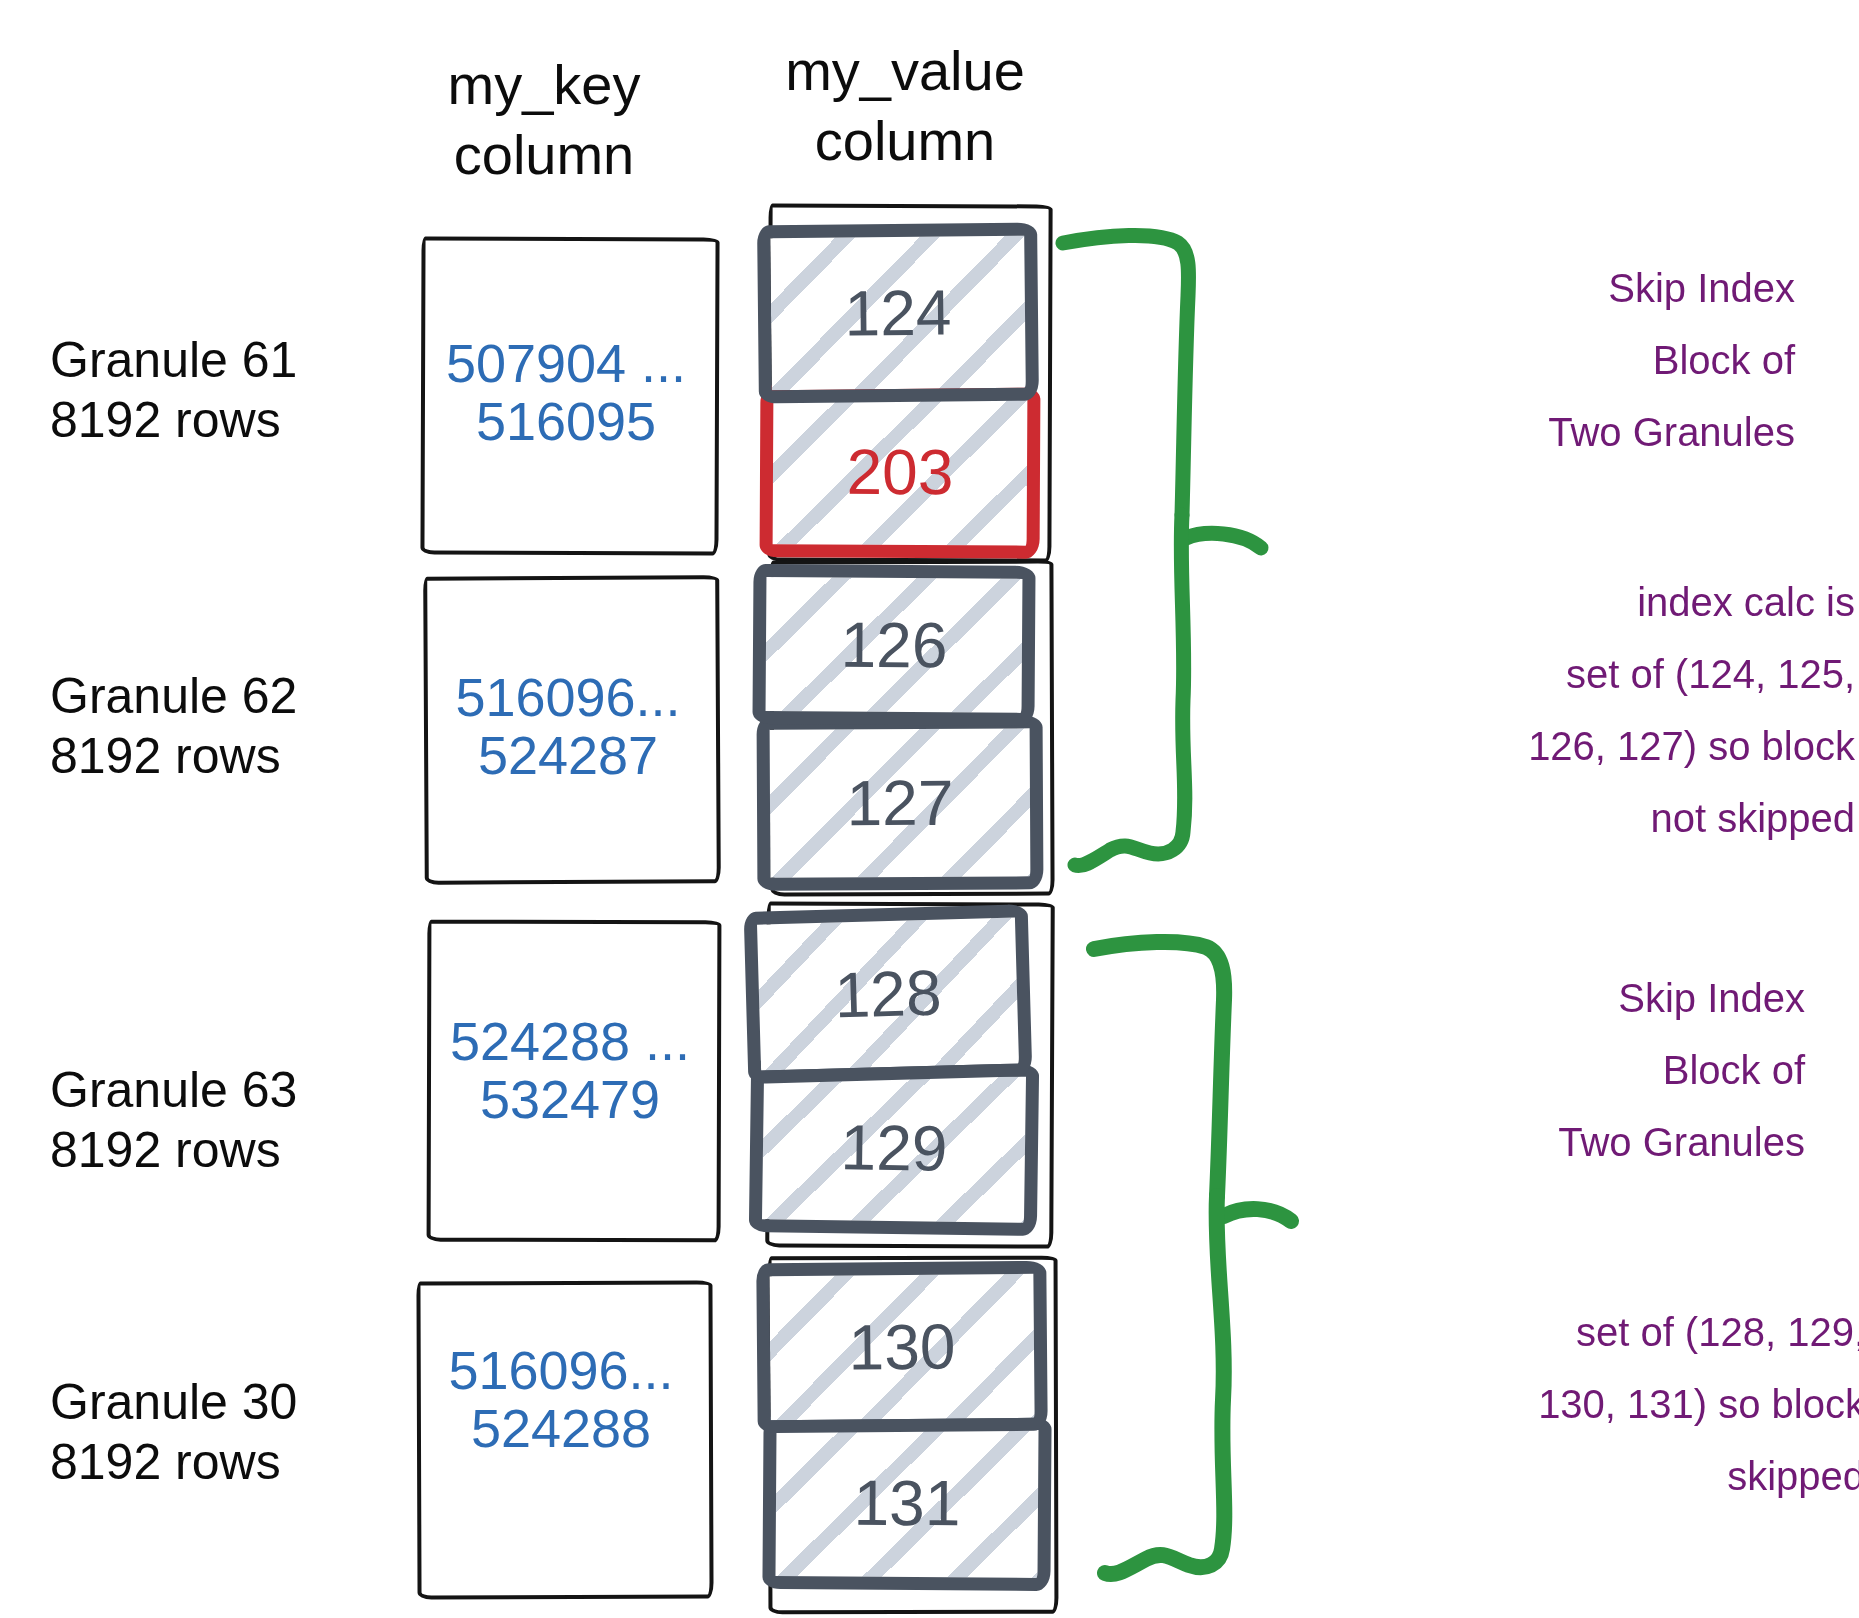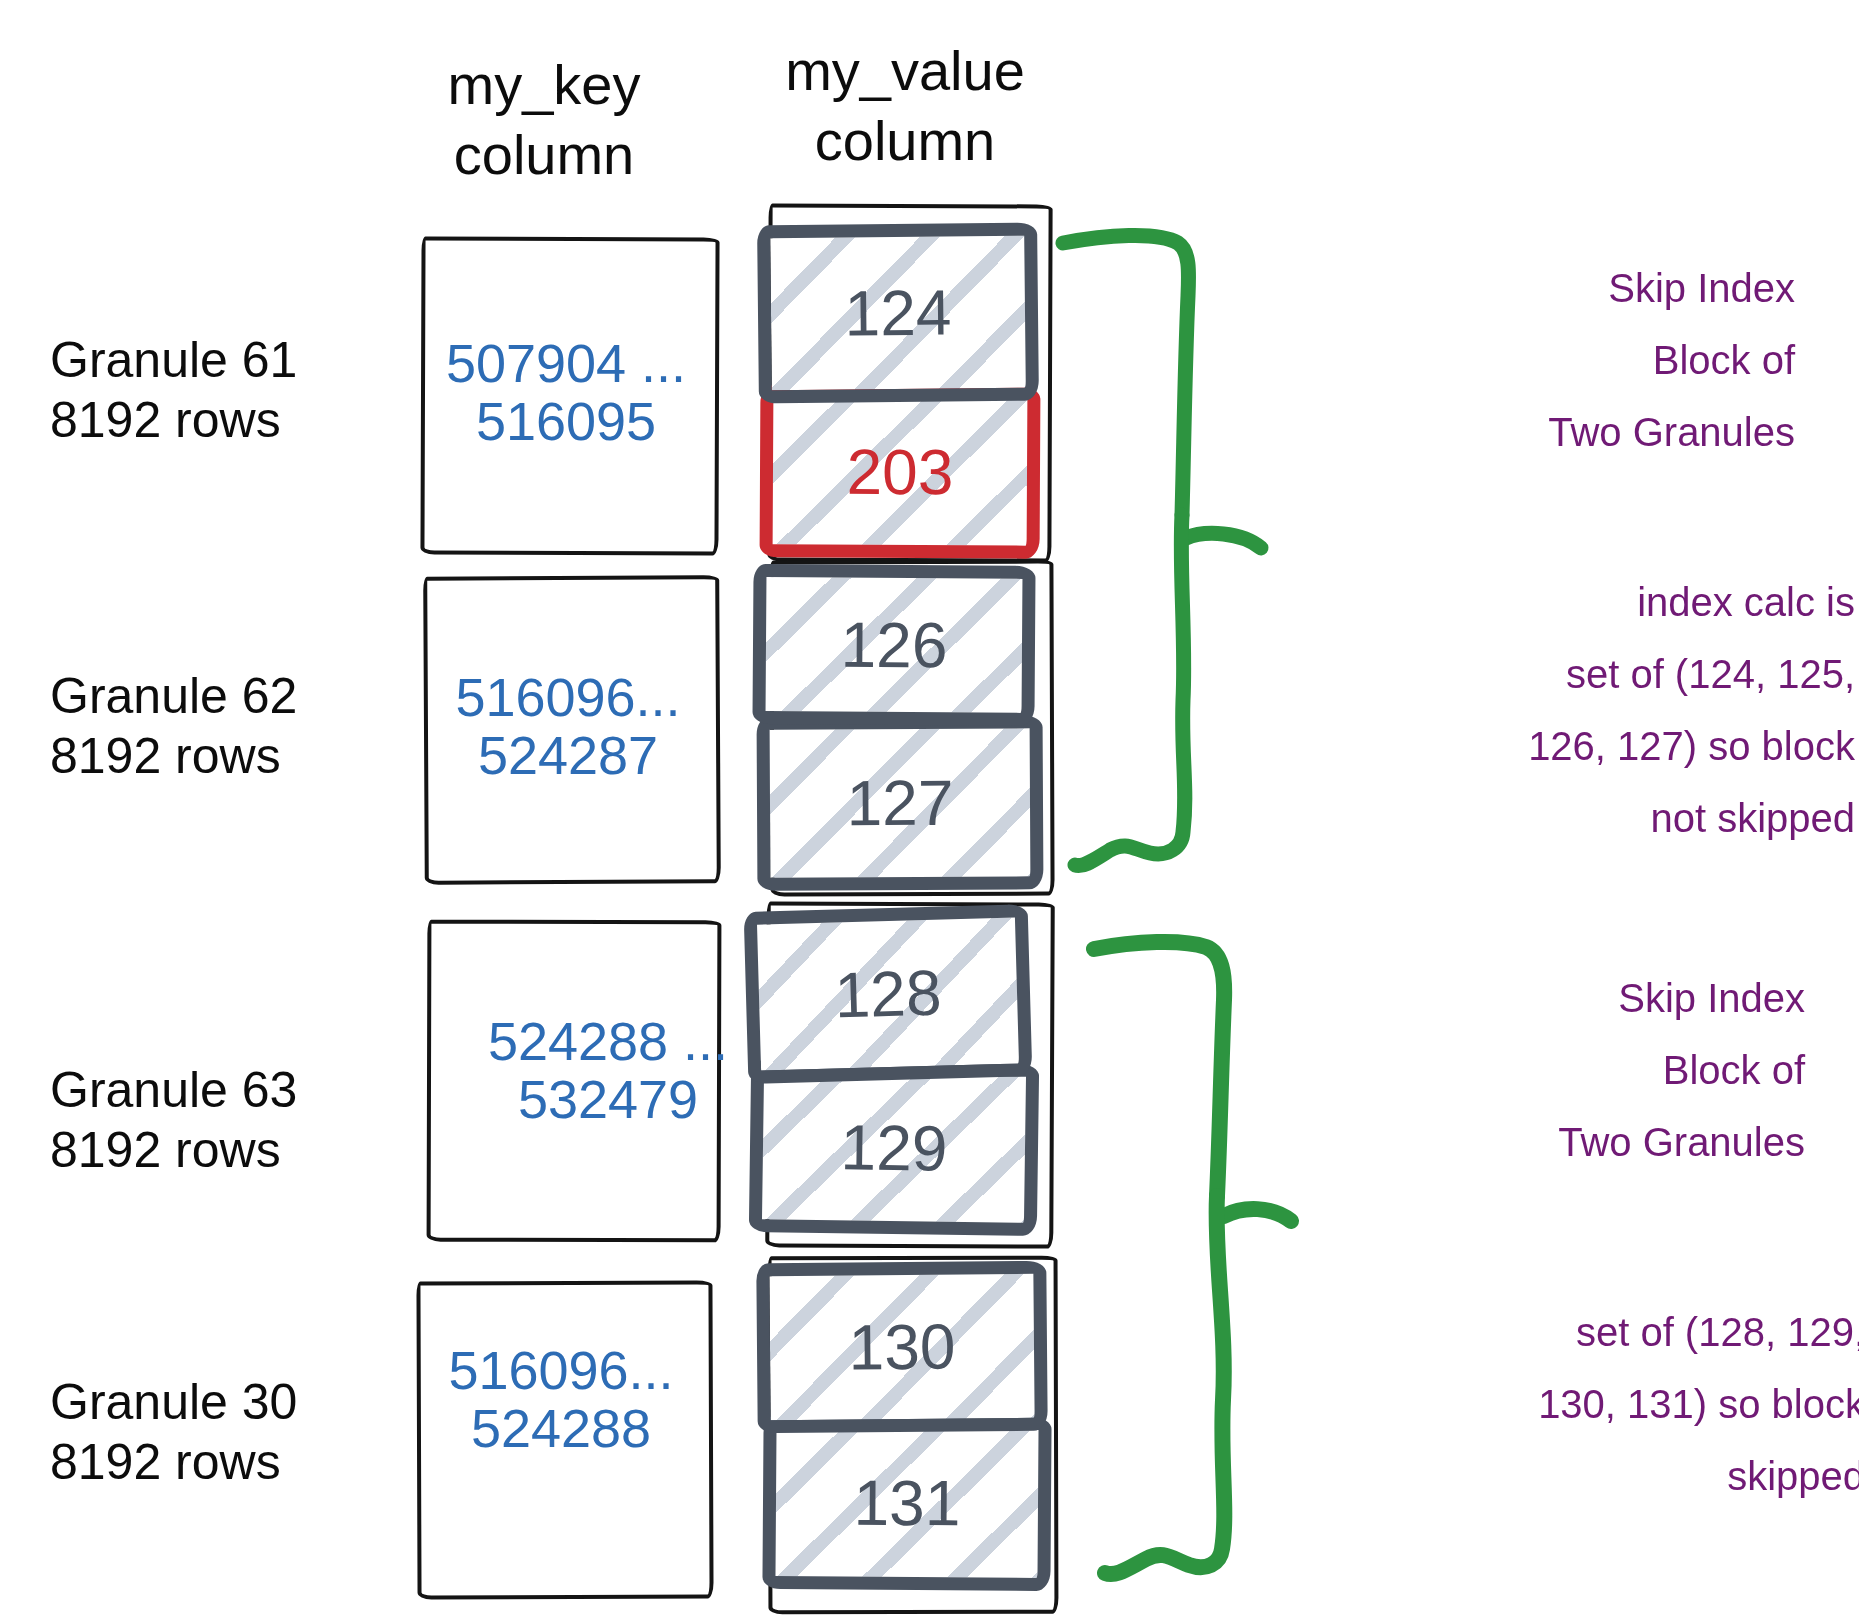--- a/index.html
+++ b/index.html
@@ -26,21 +26,21 @@
   .kb4{left:417px;top:1281px;width:288px;height:310px;transform:rotate(-.2deg);}
   .vb1{left:768px;top:204px;width:276px;height:350px;transform:rotate(.2deg);}
   .vb2{left:770px;top:560px;width:276px;height:328px;transform:rotate(-.2deg);}
   .vb3{left:766px;top:902px;width:280px;height:338px;transform:rotate(.25deg);}
   .vb4{left:768px;top:1256px;width:282px;height:350px;transform:rotate(-.15deg);}
 
   
   .key-range{font-size:54px;line-height:58px;text-align:center;color:#2d6cb5;}
   .kt1{left:421px;top:334px;width:290px;}
   .kt2{left:424px;top:668px;width:288px;}
-  .kt3{left:427px;top:1012px;width:286px;padding-left:38px;}
+  .kt3{left:427px;top:1012px;width:286px;}
   .kt4{left:417px;top:1341px;width:288px;}
 
   
   .value-block{box-sizing:border-box;border:13px solid #4a5360;
       border-radius:12px 20px 14px 18px / 18px 12px 20px 12px;
       background:repeating-linear-gradient(135deg,#ffffff 0 46px,#ccd3dd 46px 60px);
       display:flex;align-items:center;justify-content:center;
       font-size:64px;color:#4a5360;}
   .value-block.red{border-color:#cd2b31;color:#cd2b31;}
   .b124{left:758px;top:224px;width:280px;height:178px;transform:rotate(-.6deg);z-index:4;}

